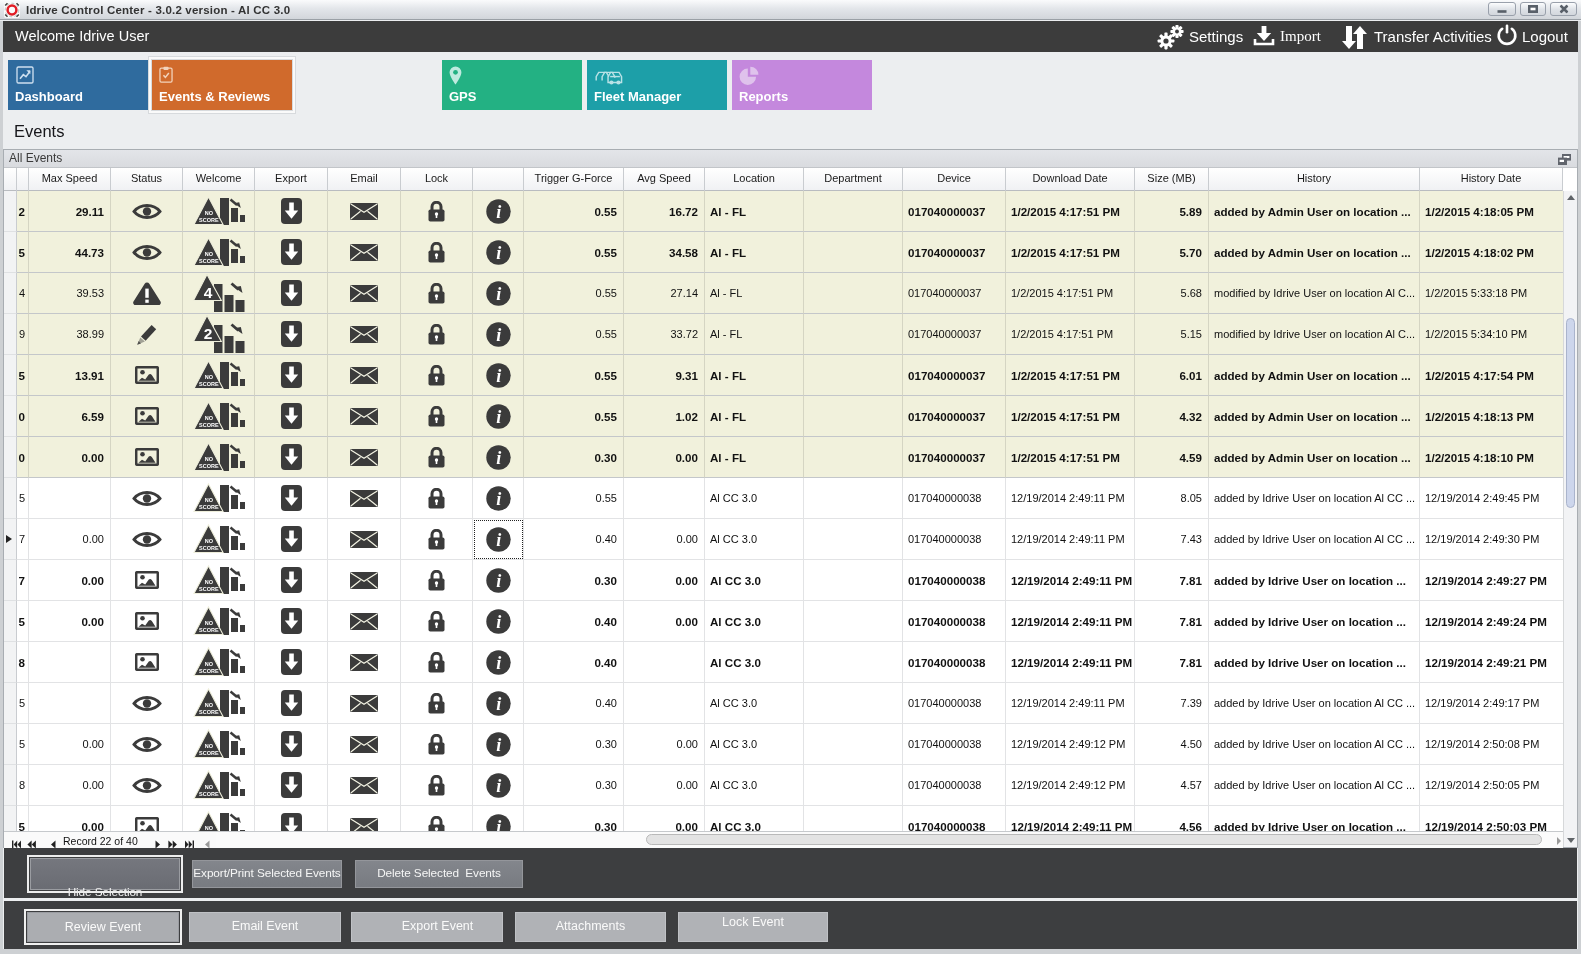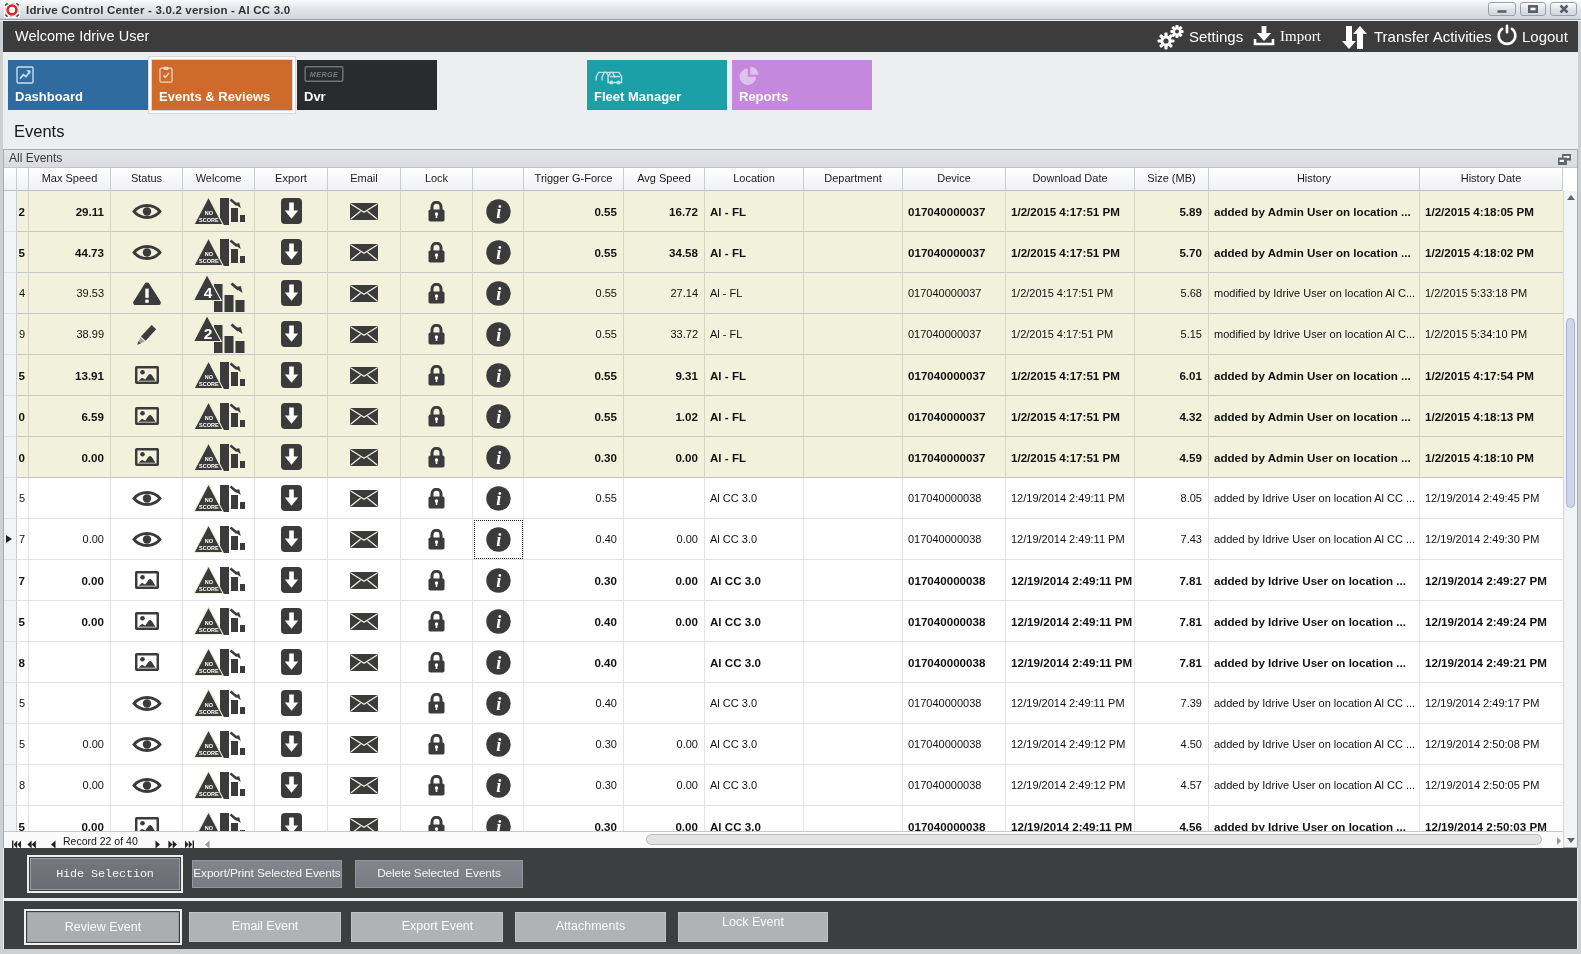--- a/index.html
+++ b/index.html
@@ -167,26 +167,26 @@
       <div class="lbl">Dashboard</div>
     </div>
   <div class="tab sel" style="left:152px; background:#d06a2c;">
       <svg width="14" height="17" viewBox="0 0 22 26">
         <rect x="1.5" y="3" width="19" height="22" rx="2" fill="none" stroke="#f2d3bc" stroke-width="2"></rect>
         <rect x="7" y="0.8" width="8" height="5" rx="1.5" fill="#f2d3bc"></rect>
         <path d="M7 14 L10 17.5 L15.5 10.5" stroke="#f2d3bc" stroke-width="2.4" fill="none"></path>
       </svg>
       <div class="lbl">Events &amp; Reviews</div>
     </div>
-  <div class="tab" style="left:297px; background:#292c2e;">
-      <svg width="40" height="16" viewBox="0 0 44 18">
-        <rect x="0.8" y="0.8" width="42.4" height="16.4" rx="1.5" fill="none" stroke="#6e7376" stroke-width="1.6"></rect>
-        <text x="22" y="12.5" font-size="8" font-style="italic" font-weight="bold" fill="#787d80" text-anchor="middle" font-family="Liberation Sans" letter-spacing="0.5">MERGE</text>
+  <div class="tab" style="left:442px; background:#23b183;">
+      <svg width="13" height="19" viewBox="0 0 16 24">
+        <path d="M8 0.5 A7.5 7.5 0 0 1 15.5 8 C15.5 13.5 8 23.5 8 23.5 C8 23.5 0.5 13.5 0.5 8 A7.5 7.5 0 0 1 8 0.5 Z" fill="#bfeadf"></path>
+        <circle cx="8" cy="8" r="3" fill="#23b183"></circle>
       </svg>
-      <div class="lbl">Dvr</div>
+      <div class="lbl">GPS</div>
     </div>
   <div class="tab" style="left:587px; background:#1d9fa8;">
       <svg width="34" height="22" viewBox="0 0 40 26">
         <g fill="none" stroke="#b9e2e6" stroke-width="1.7">
           <path d="M2.5 17 L2.5 12.5 L5.5 7.5 L14.5 7.5 L17.5 12.5"></path>
           <path d="M9.5 17 L9.5 12.5 L12.5 7.5 L21.5 7.5 L24.5 12.5 L24.5 14"></path>
           <path d="M16.5 19.5 L16.5 12.5 L19.5 7.5 L29.5 7.5 L32.5 12.5 L32.5 19.5 Z"></path>
           <path d="M19 12.5 L30.5 12.5"></path>
         </g>
         <circle cx="20.5" cy="19.5" r="2.5" fill="#b9e2e6"></circle>
@@ -1219,21 +1219,21 @@
     <span class="g" style="left:199px;"><svg width="9" height="9" viewBox="0 0 9 9">
           <path d="M6.5 0.5 L6.5 8.5 L2 4.5 Z" fill="#9a9a9a"></path>
         </svg></span>
     <div class="hscroll">
         <div class="hthumb"></div>
       </div>
     <div class="hsr"></div>
   </div>
 </div>
 <div class="darkpanel">
-  <div class="btn1 foc" style="left:26px; width:150px;"><span style="margin-top:8px;font-family:Liberation Mono, monospace;">Hide Selection</span></div>
+  <div class="btn1 foc" style="left:26px; width:150px;"><span style="margin-top:26px;">Hide Selection</span></div>
   <div class="btn1" style="left:188px; width:150px;"><span style="margin-top:5px;">Export/Print Selected Events</span></div>
   <div class="btn1" style="left:351px; width:168px;"><span style="margin-top:5px;">Delete Selected&nbsp; Events</span></div>
   <div class="sep"></div>
   <div class="btn2 foc" style="left:23px; width:152px;"><span style="margin-top:7px;">Review Event</span></div>
   <div class="btn2" style="left:185px; width:152px;"><span style="margin-top:6px;">Email Event</span></div>
   <div class="btn2" style="left:347px; width:152px;padding-left:21px;"><span style="margin-top:6px;">Export Event</span></div>
   <div class="btn2" style="left:511px; width:151px;"><span style="margin-top:6px;">Attachments</span></div>
   <div class="btn2" style="left:674px; width:150px;"><span style="margin-top:2px;">Lock Event</span></div>
 </div>
 <div class="lframe"></div>

